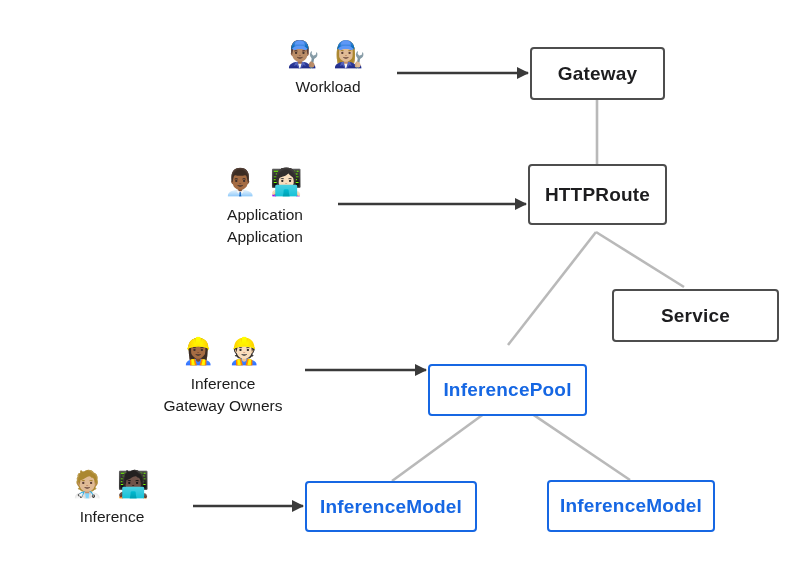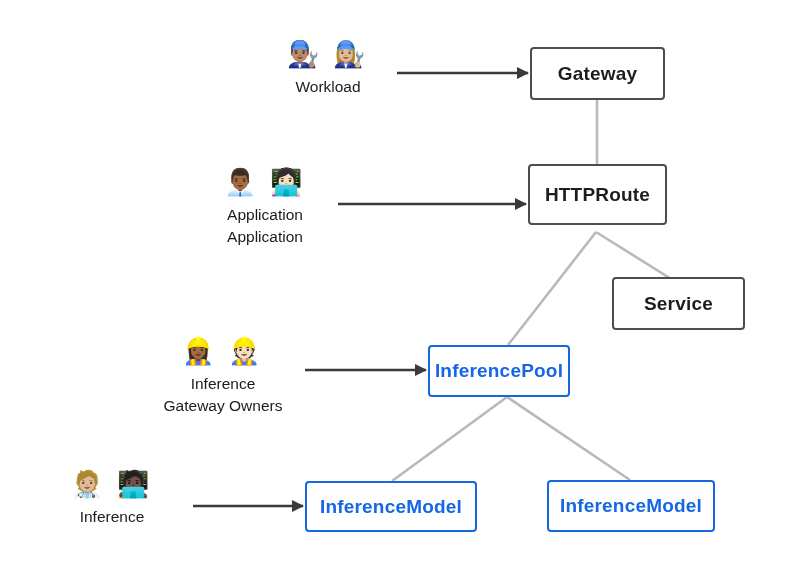--- a/index.html
+++ b/index.html
@@ -39,22 +39,22 @@
   .node.dark {
     border: 2.5px solid #4d4d4d;
     color: #1d1d1f;
   }
   .node.blue {
     border: 2.5px solid #1667e3;
     color: #1667e3;
   }
   .node-gateway        { left: 530px; top: 47px;  width: 135px; height: 53px; }
   .node-httproute      { left: 528px; top: 164px; width: 139px; height: 61px; }
-  .node-service        { left: 612px; top: 277px; width: 133px; height: 53px; }
-  .node-inferencepool  { left: 428px; top: 345px; width: 142px; height: 52px; }
+  .node-service        { left: 612px; top: 289px; width: 167px; height: 53px; }
+  .node-inferencepool  { left: 428px; top: 364px; width: 159px; height: 52px; }
   .node-inferencemodel-left  { left: 305px; top: 481px; width: 172px; height: 51px; }
   .node-inferencemodel-right { left: 547px; top: 480px; width: 168px; height: 52px; }
   .persona {
     position: absolute;
     text-align: center;
     color: #1b1b1b;
     font-size: 15.5px;
     line-height: 1.42;
     z-index: 2;
   }

